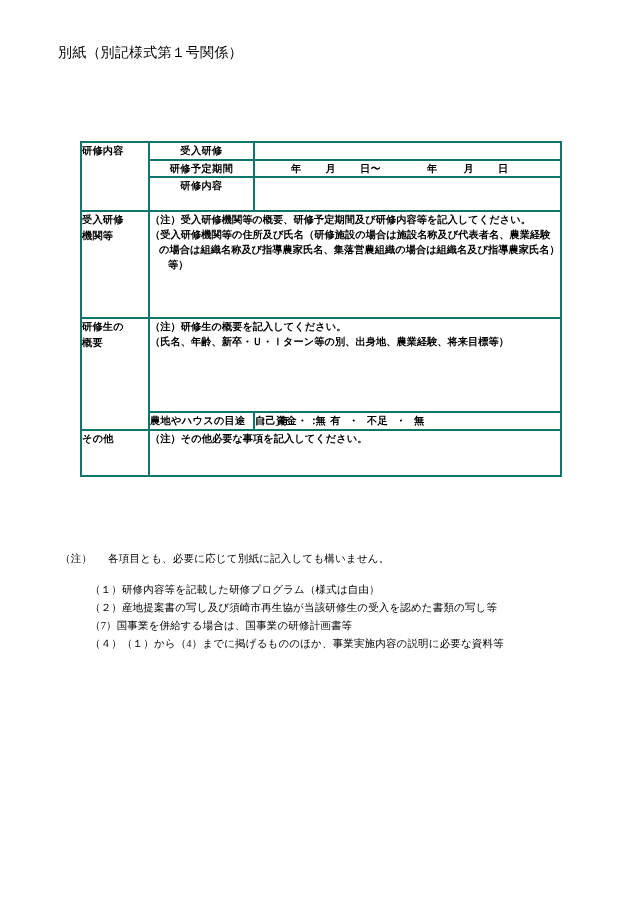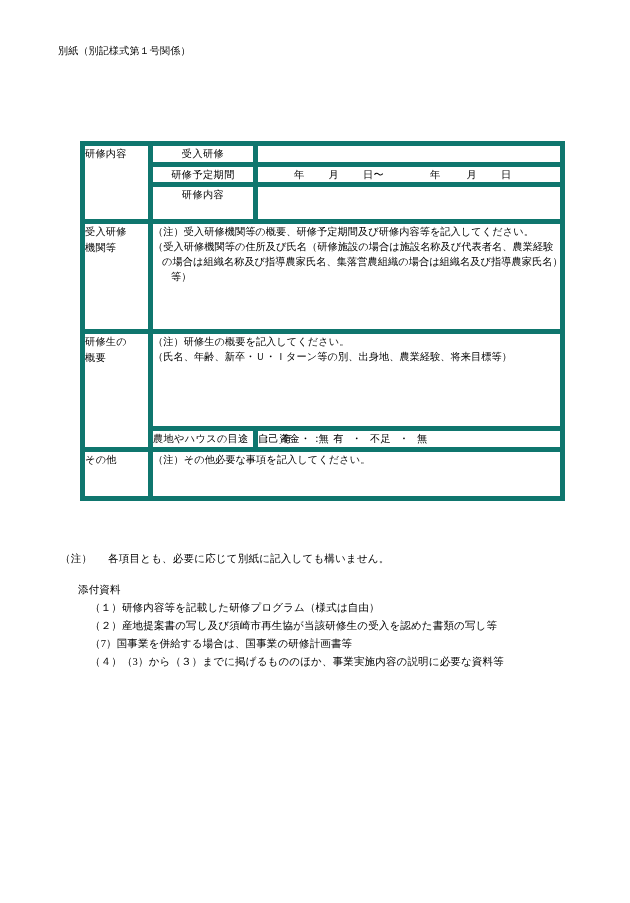--- a/index.html
+++ b/index.html
@@ -22,21 +22,21 @@
     width: 630px;
     height: 903px;
     box-sizing: border-box;
   }
 
   
   .doc-ref {
     position: absolute;
     left: 58px;
     top: 44px;
-    font-size: 10px;
+    font-size: 14px;
     letter-spacing: 0.2px;
     white-space: nowrap;
   }
   .title-block {
     position: absolute;
     left: 0;
     top: 86px;
     width: 630px;
     text-align: center;
   }
@@ -54,24 +54,25 @@
   .form-table {
     position: absolute;
     left: 80px;
     top: 141px;
     width: 480px;
     border-collapse: collapse;
     table-layout: fixed;
     font-size: 10.2px;
   }
   .form-table td {
-    border: 5px solid #0f766e;
+    border: 2px solid #0f766e;
     padding: 0;
     vertical-align: top;
     line-height: 15.5px;
+    font-weight: bold;
   }
   .col-a { width: 68px; }
   .col-b { width: 105px; }
   .col-c { width: 307px; }
 
   .lbl-left {
     padding: 7px 0 6px 8px;
     white-space: nowrap;
     letter-spacing: 0.2px;
   }
@@ -251,20 +252,19 @@
       </tr>
 
     </tbody>
   </table>
 
   <div class="footnote">
     <span>（注）</span><span class="gap"></span><span>各項目とも、必要に応じて別紙に記入しても構いません。</span>
   </div>
 
   <div class="attach">
-    <div class="attach-title">添付資料</div>
     <div class="attach-item">（１）研修内容等を記載した研修プログラム（様式は自由）</div>
     <div class="attach-item">（２）産地提案書の写し及び須崎市再生協が当該研修生の受入を認めた書類の写し等</div>
     <div class="attach-item">（7）国事業を併給する場合は、国事業の研修計画書等</div>
-    <div class="attach-item">（４）（3）から（３）までに掲げるもののほか、事業実施内容の説明に必要な資料等</div>
+    <div class="attach-item">（４）（１）から（4）までに掲げるもののほか、事業実施内容の説明に必要な資料等</div>
   </div>
 
 </div>
 
 </body></html>

